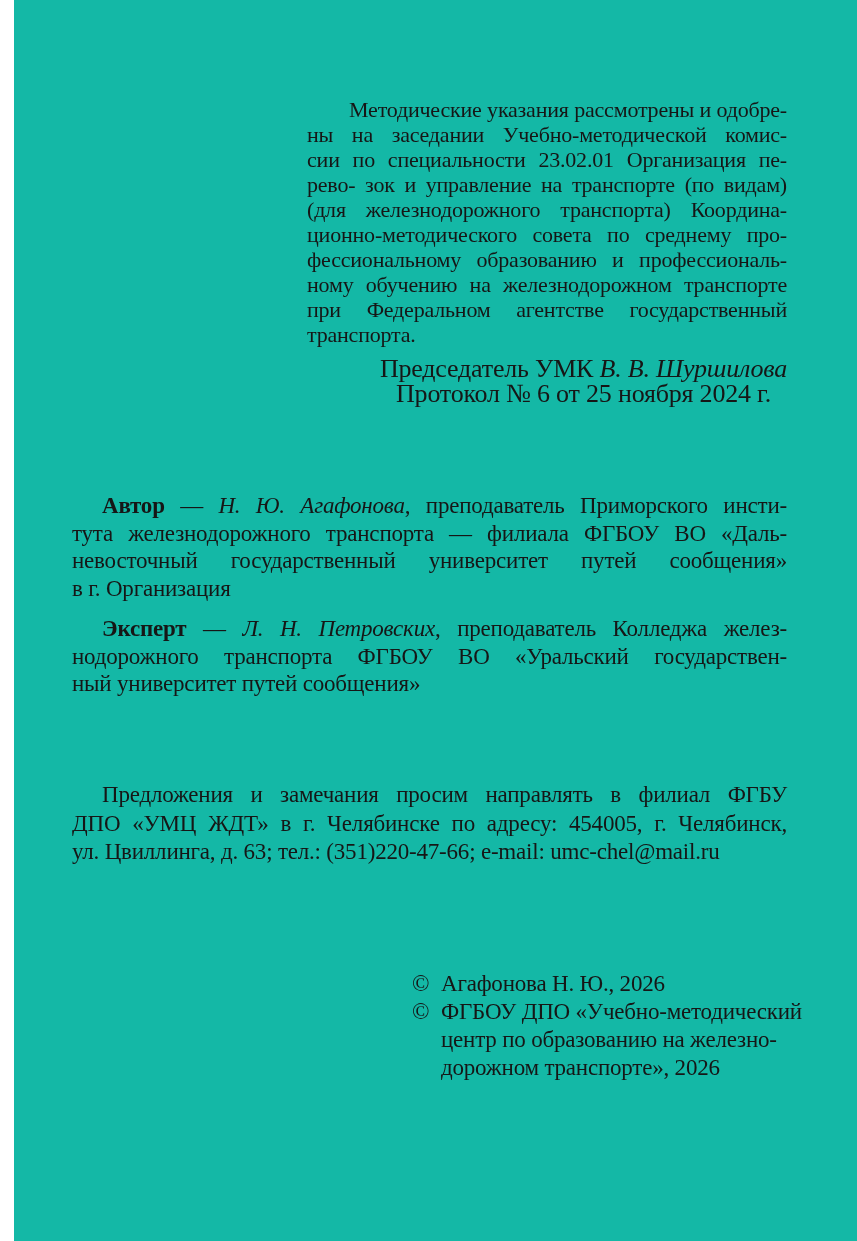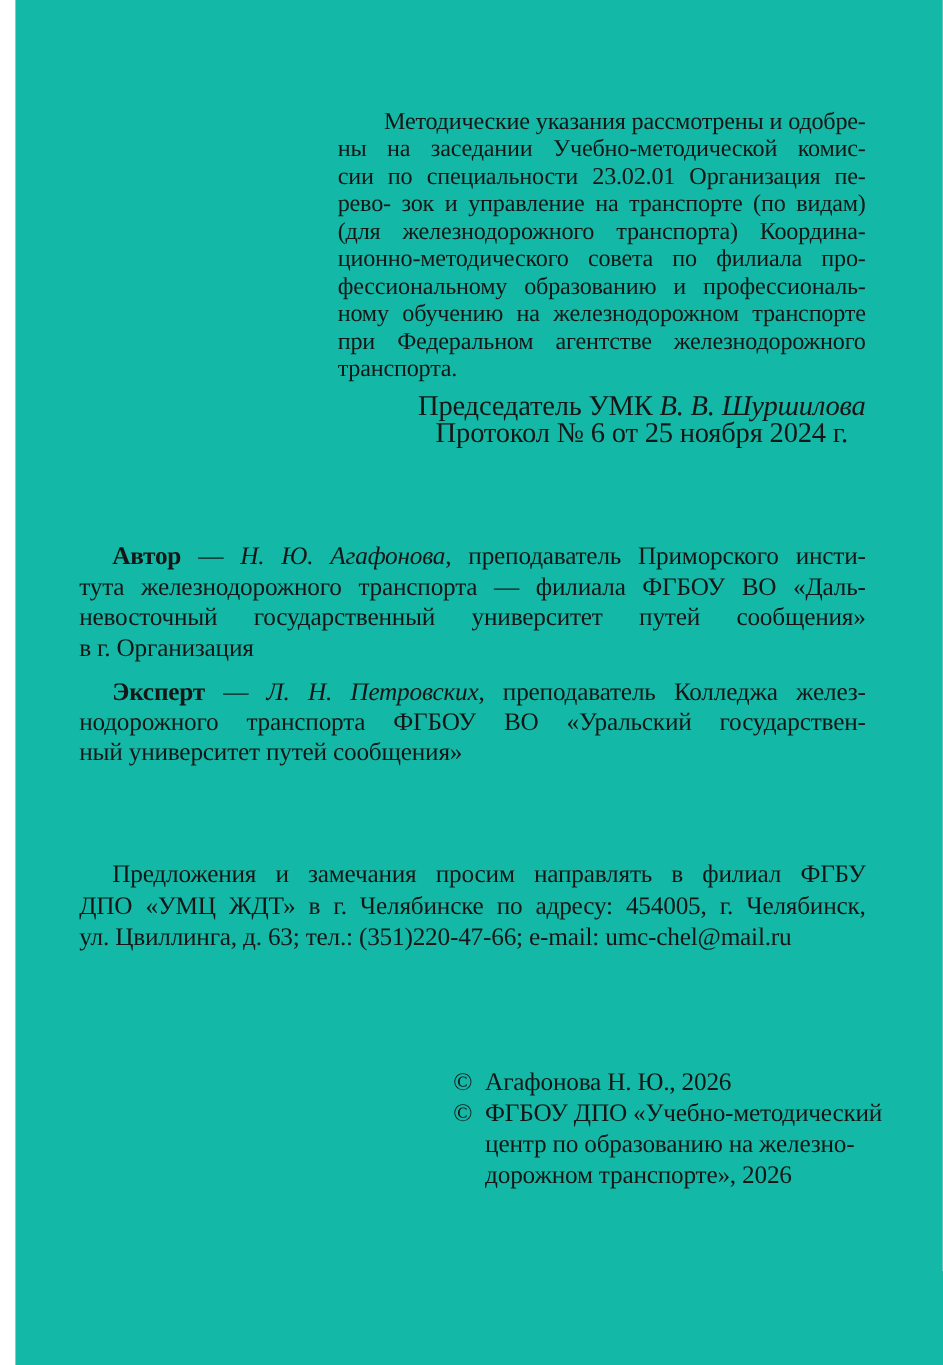--- a/index.html
+++ b/index.html
@@ -81,24 +81,24 @@
 <body>
 
 <div class="page">
 
   <div class="approval">
     <div class="jl indent-lg">Методические указания рассмотрены и одобре-</div>
     <div class="jl">ны на заседании Учебно-методической комис-</div>
     <div class="jl">сии по специальности 23.02.01 Организация пе-</div>
     <div class="jl">рево- зок и управление на транспорте (по видам)</div>
     <div class="jl">(для железнодорожного транспорта) Координа-</div>
-    <div class="jl">ционно-методического совета по филиала про-</div>
+    <div class="jl">ционно-методического совета по среднему про-</div>
     <div class="jl">фессиональному образованию и профессиональ-</div>
     <div class="jl">ному обучению на железнодорожном транспорте</div>
-    <div class="jl">при Федеральном агентстве железнодорожного</div>
+    <div class="jl">при Федеральном агентстве государственный</div>
     <div class="left-line">транспорта.</div>
   </div>
 
   <div class="signature">
     <div><span>Председатель УМК </span><span class="person">В. В. Шуршилова</span></div>
     <div>Протокол № 6 от 25 ноября 2024 г.</div>
   </div>
 
   <div class="body-para author-para">
     <div class="jl indent-sm"><span class="lbl">Автор</span><span> — </span><span class="person">Н. Ю. Агафонова</span><span>, преподаватель Приморского инсти-</span></div>

